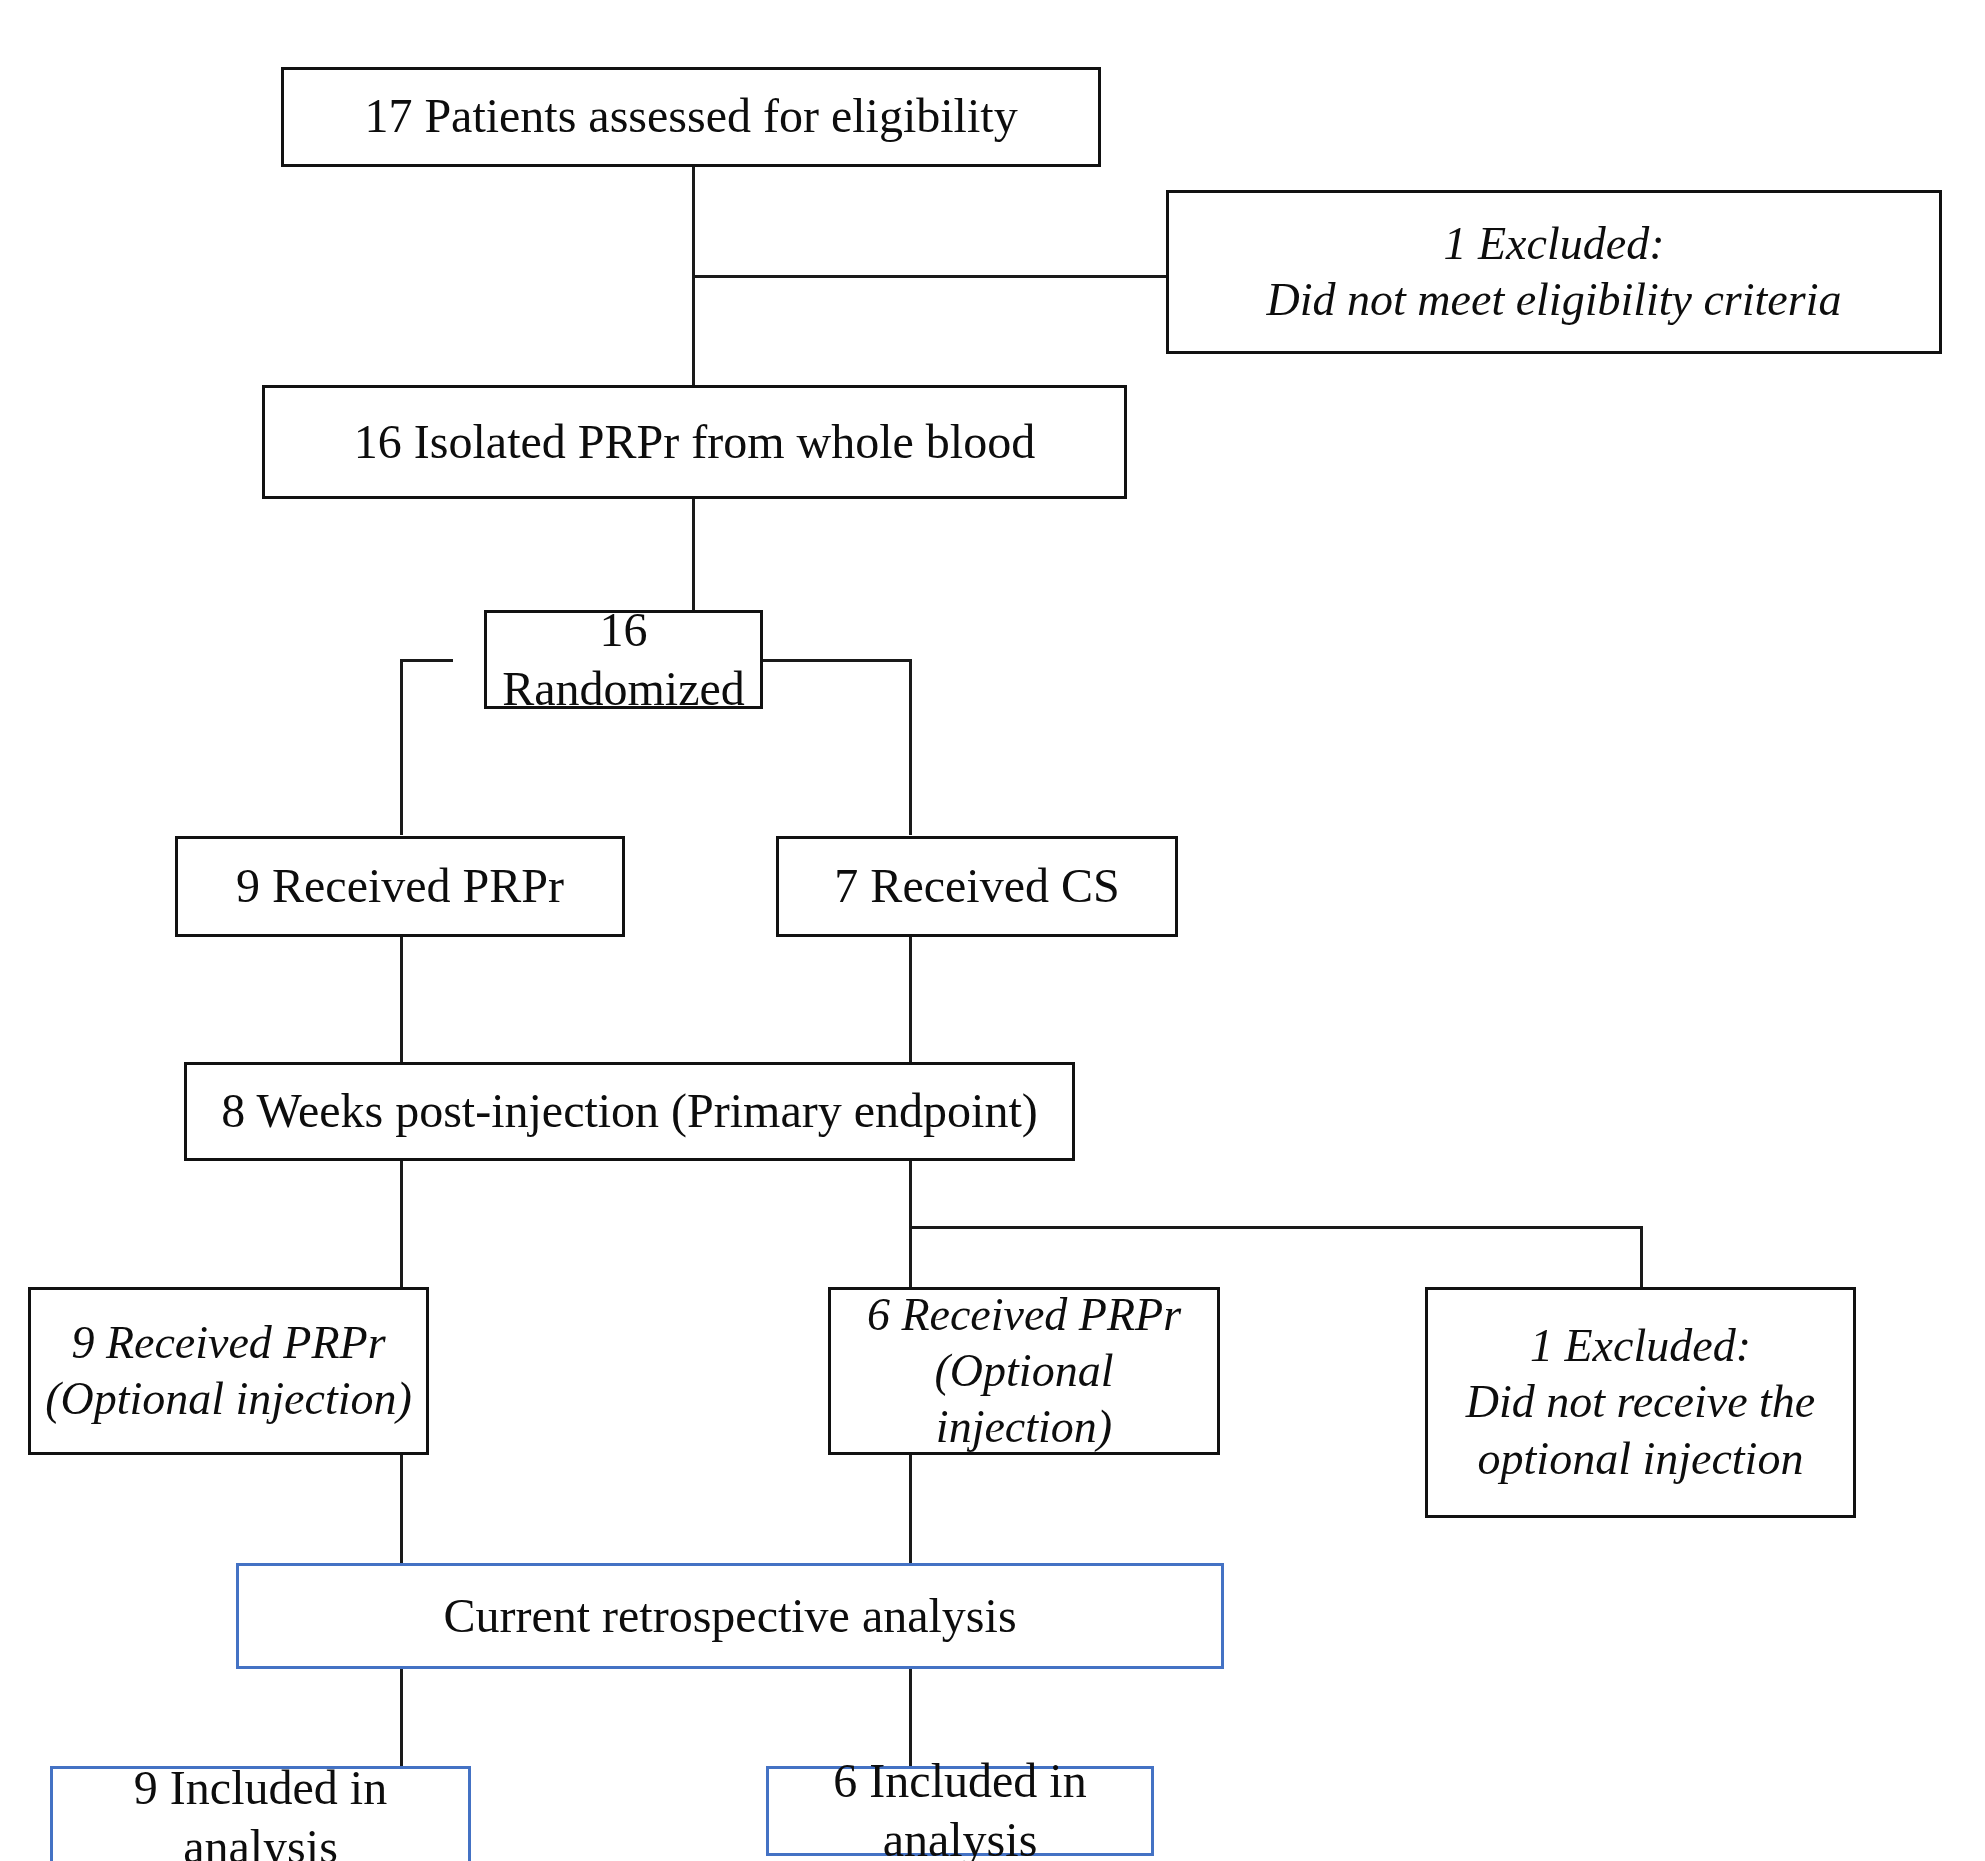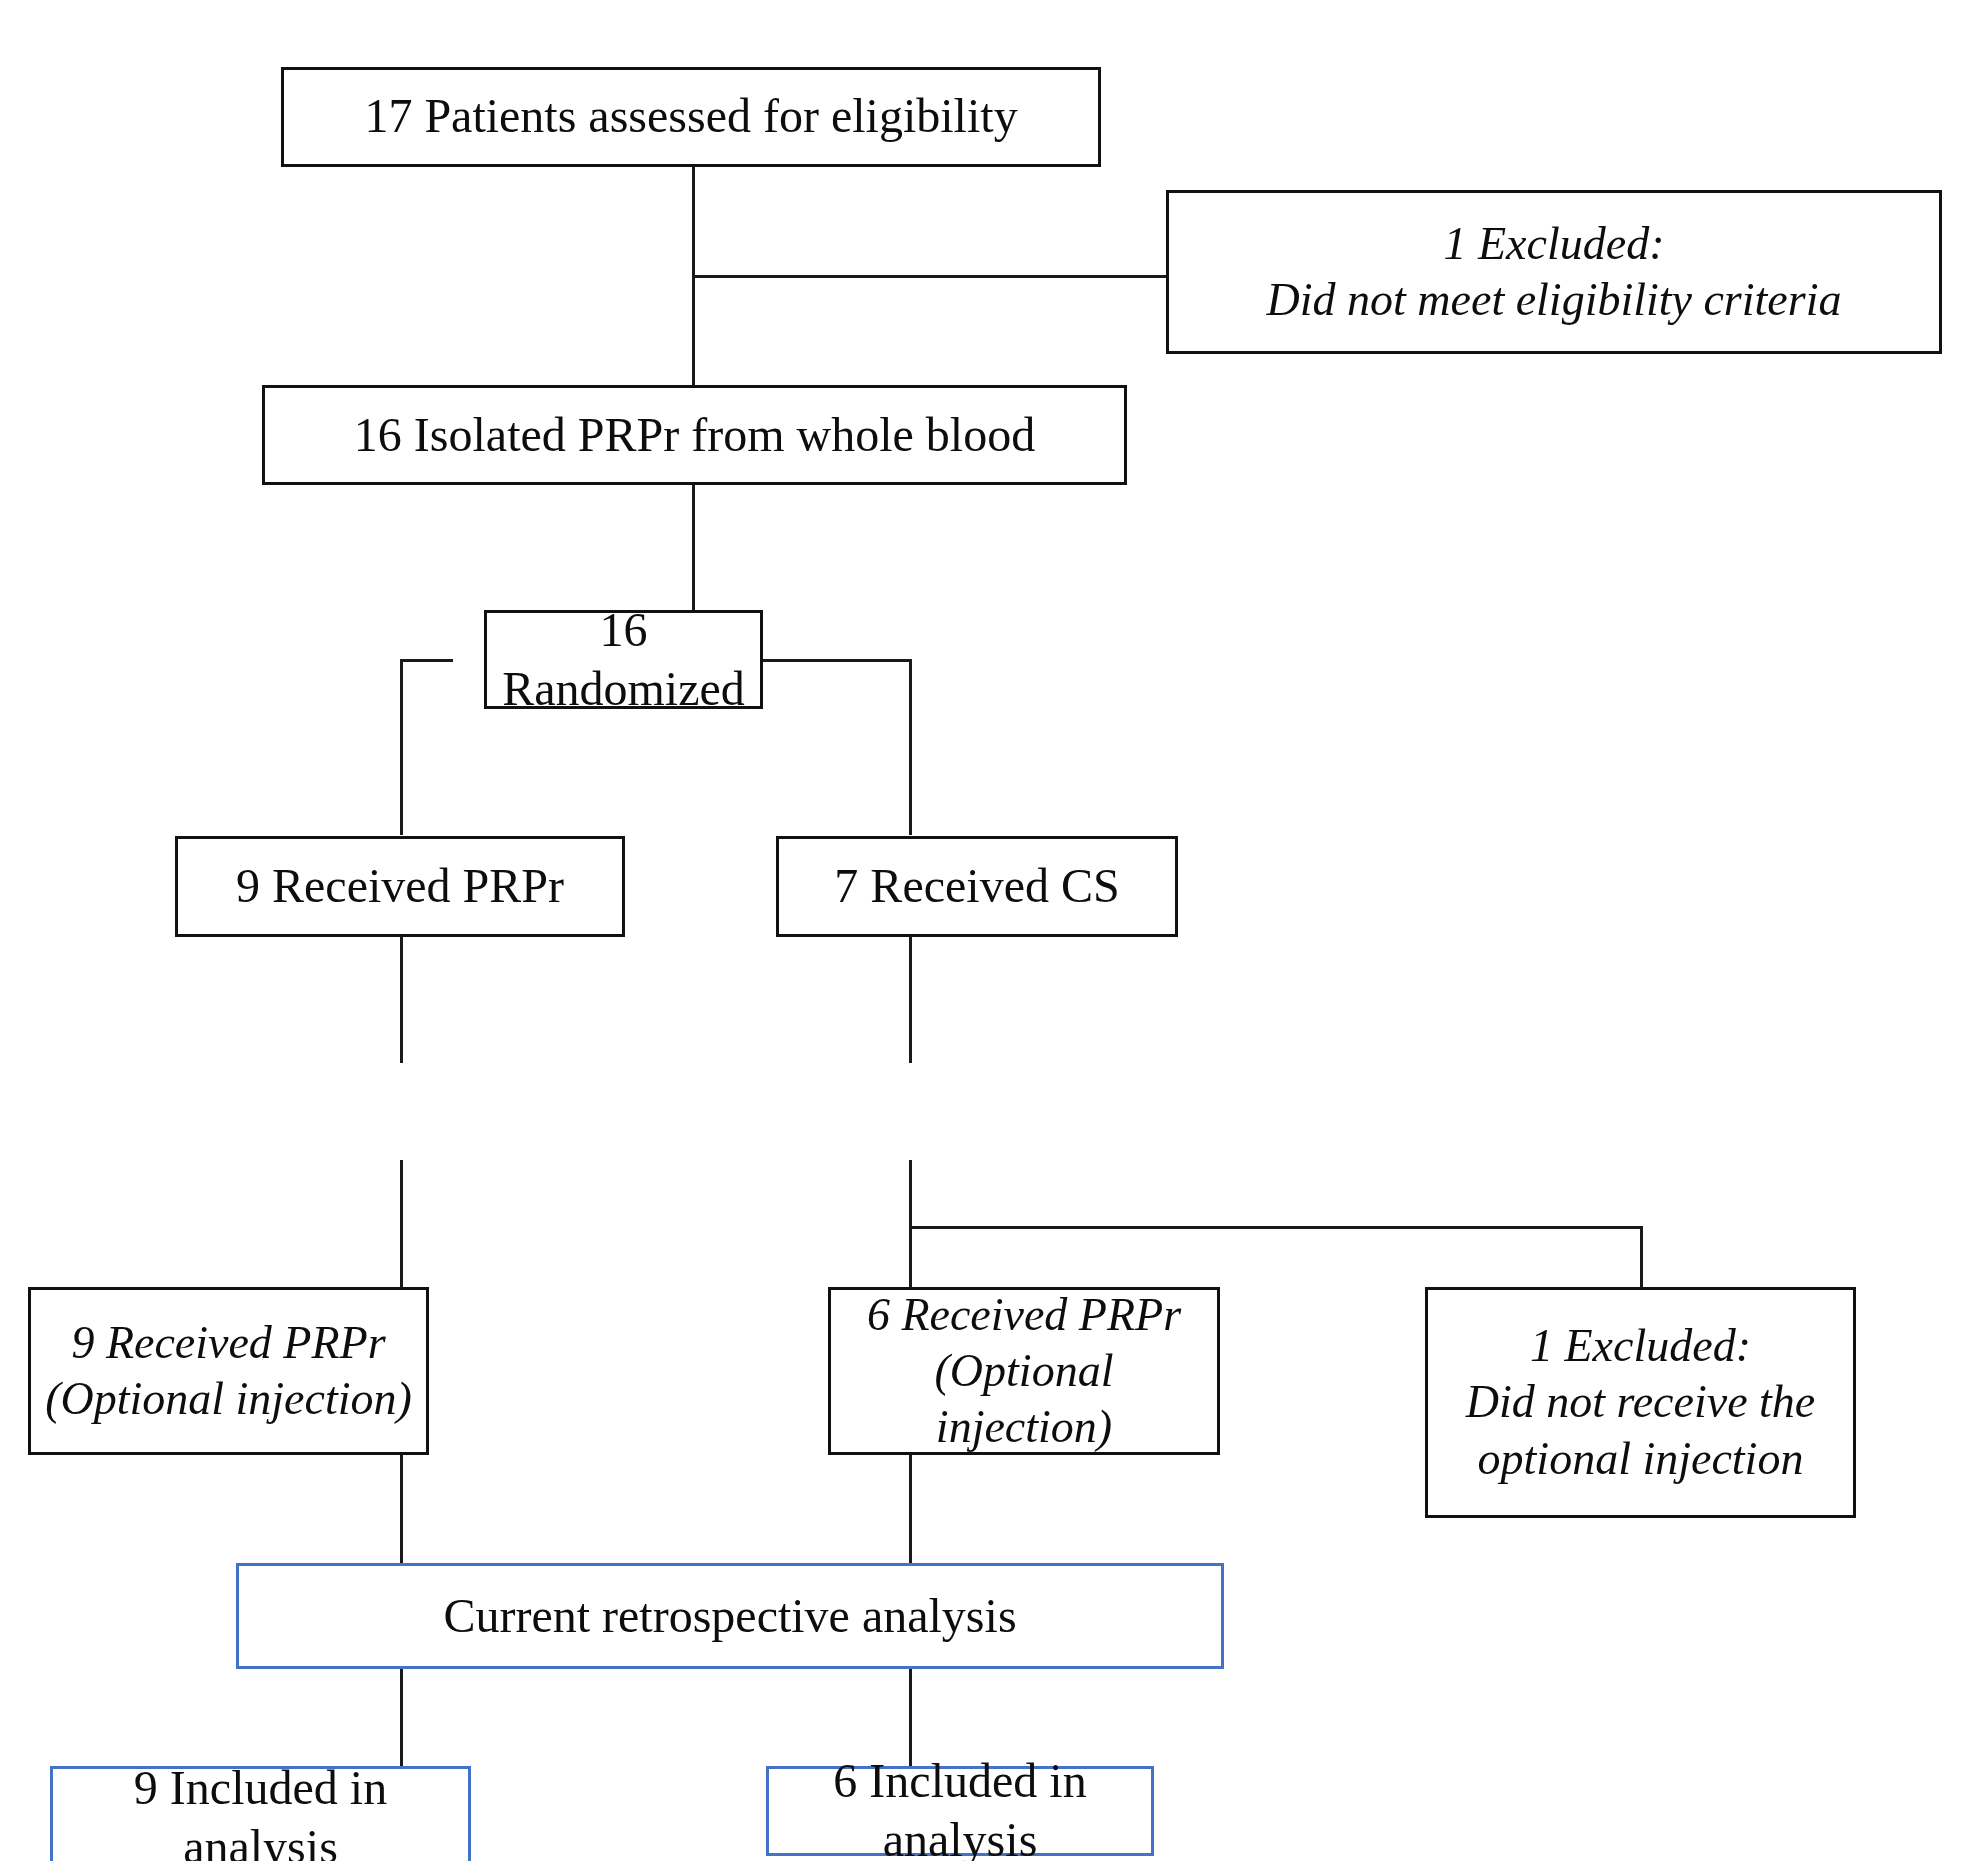--- a/index.html
+++ b/index.html
@@ -90,36 +90,39 @@
 
   <div class="node node-black" style="left:281px; top:26.5px; width:820px; height:100px;">
     <span class="txt fs-lg">17 Patients assessed for eligibility</span>
   </div>
 
   <div class="node node-black" style="left:1166px; top:150px; width:776px; height:164px;">
     <span class="txt fs-md">1 Excluded:
 Did not meet eligibility  criteria</span>
   </div>
 
-  <div class="node node-black" style="left:262px; top:345px; width:865px; height:100px;">
+  <div class="node node-black" style="left:262px; top:345px; width:865px; height:114px;">
     <span class="txt fs-lg">16 Isolated PRPr from whole blood</span>
   </div>
 
   <div class="node node-black" style="left:484px; top:570px; width:279px; height:99px;">
     <span class="txt fs-lg">16 Randomized</span>
   </div>
 
   <div class="node node-black" style="left:175px; top:796px; width:450px; height:101px;">
     <span class="txt fs-lg">9 Received PRPr</span>
   </div>
 
   <div class="node node-black" style="left:776px; top:796px; width:402px; height:101px;">
     <span class="txt fs-lg">7 Received CS</span>
   </div>
 
+  <div class="node node-black" style="left:184px; top:1022px; width:891px; height:99px;">
+    <span class="txt fs-lg">8 Weeks post-injection (Primary endpoint)</span>
+  </div>
 
   <div class="node node-black" style="left:28px; top:1247px; width:401px; height:168px;">
     <span class="txt fs-md">9 Received PRPr
 (Optional injection)</span>
   </div>
 
   <div class="node node-black" style="left:828px; top:1247px; width:392px; height:168px;">
     <span class="txt fs-md">6 Received PRPr
 (Optional injection)</span>
   </div>

